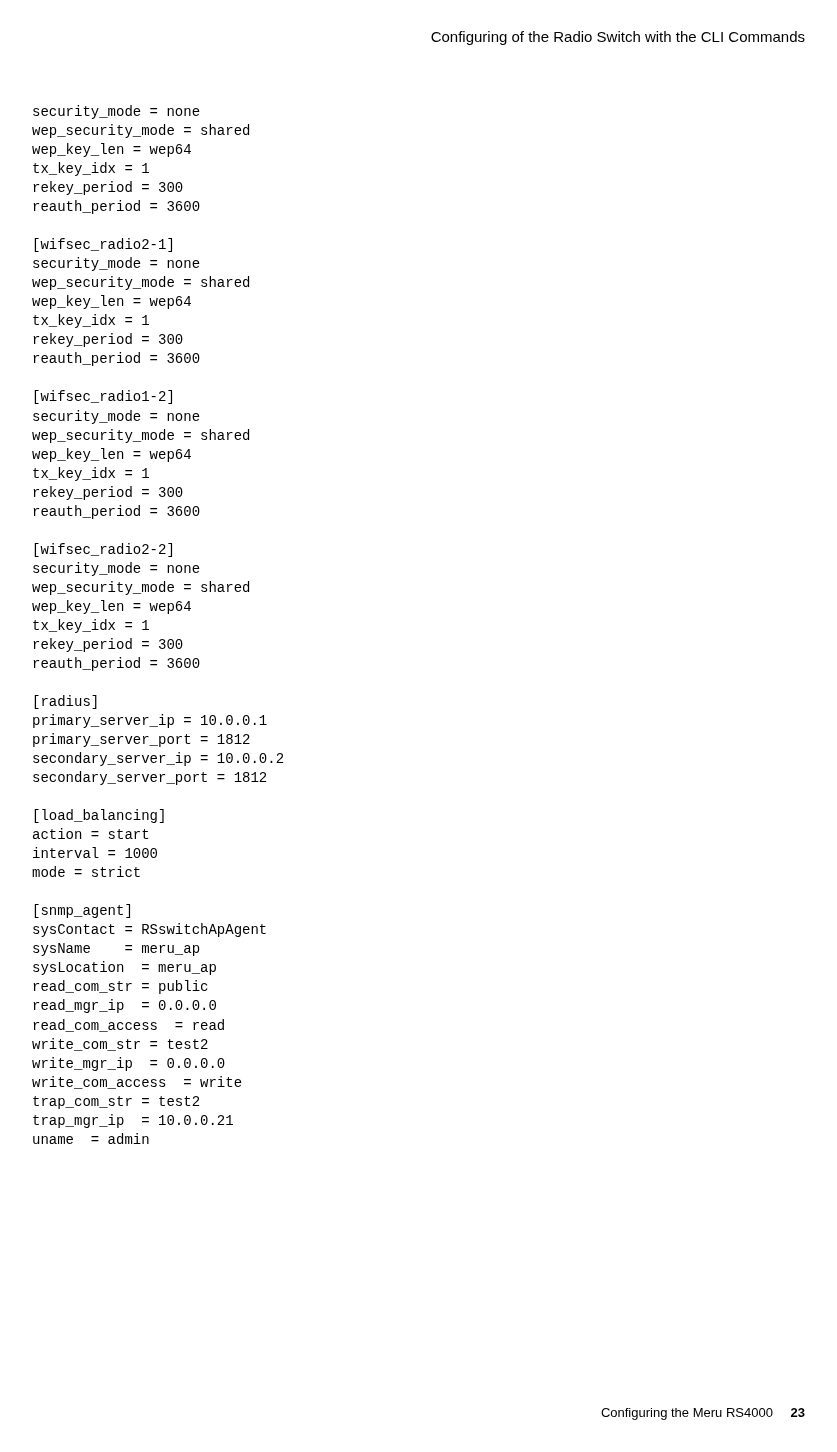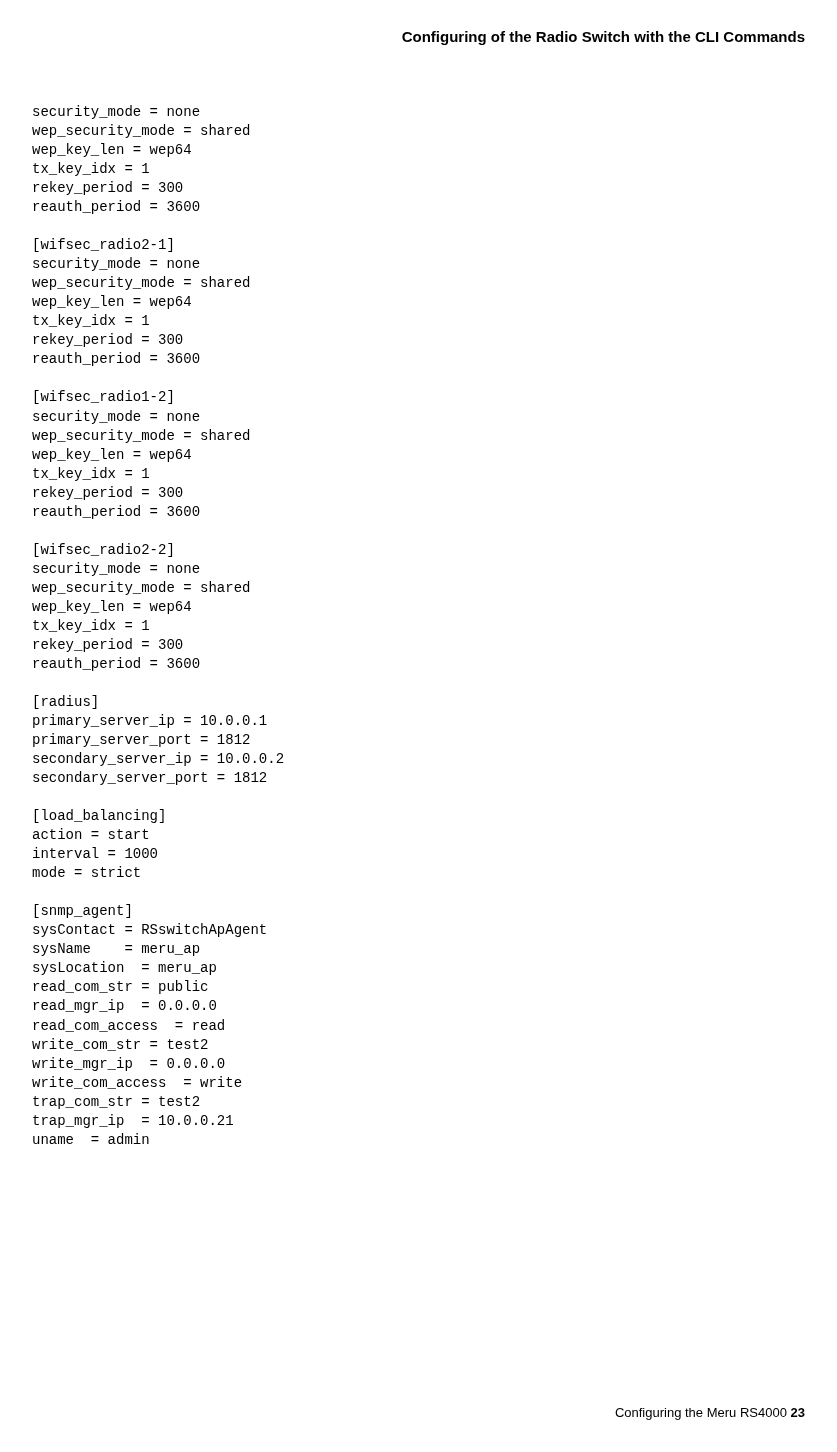--- a/index.html
+++ b/index.html
@@ -8,37 +8,37 @@
       font-family: Arial, Helvetica, sans-serif;
       width: 837px;
       height: 1452px;
       position: relative;
       background: white;
     }
     .header {
       text-align: right;
       font-size: 15px;
       padding: 28px 32px 0 0;
-      font-weight: bold;
     }
     .content {
       font-family: "Courier New", Courier, monospace;
       font-size: 14px;
       line-height: 1.36;
       padding: 58px 12px 0 32px;
       white-space: pre;
     }
     .footer {
       position: absolute;
       bottom: 32px;
       right: 32px;
       font-size: 13px;
     }
     .footer .page {
       font-weight: bold;
+      margin-left: 14px;
     }
   </style>
 </head>
 <body>
 
 <div class="header">
   <span>Configuring of the Radio Switch with the CLI Commands</span>
 </div>
 
 <div class="content">security_mode = none

